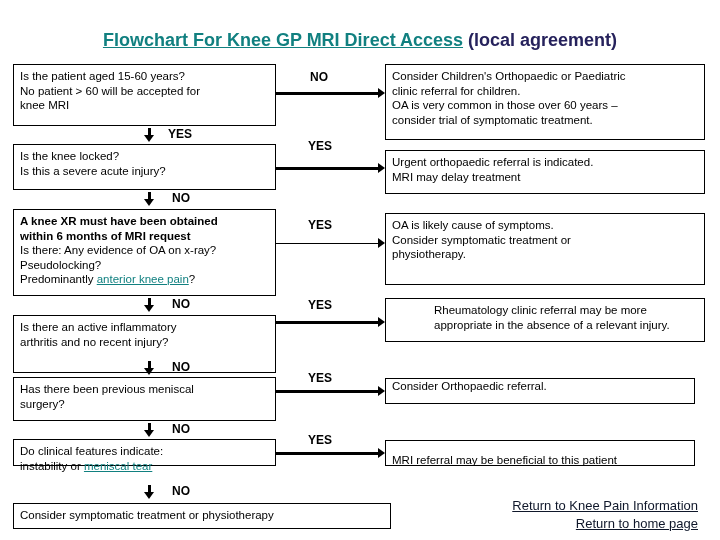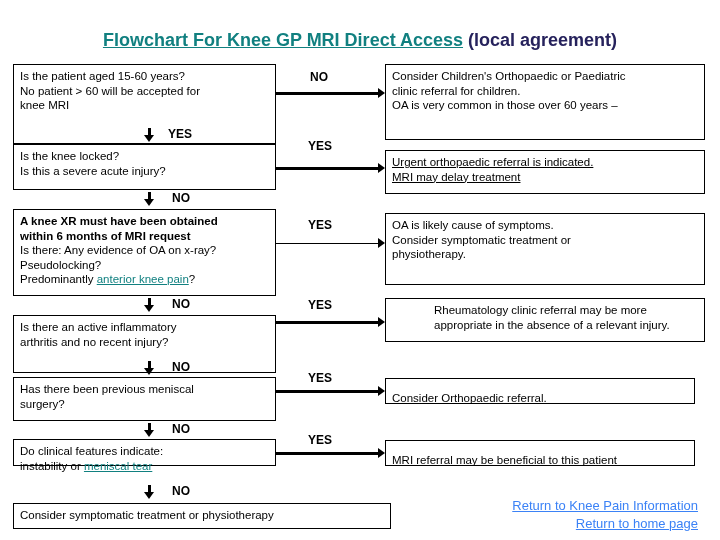--- a/index.html
+++ b/index.html
@@ -98,33 +98,33 @@
   
   .footer-links {
     position: absolute;
     right: 22px;
     top: 497px;
     text-align: right;
     font-size: 13px;
     line-height: 18px;
   }
   .footer-links a {
-    color: #3b82f6;
+    color: #0f172a;
     text-decoration: underline;
     display: block;
   }
 </style>
 </head>
 <body>
 
 <div id="page">
 
   <div class="title-wrap"><a href="#" class="title-link">Flowchart For Knee GP MRI Direct Access</a><span class="title-tail"> (local agreement)</span></div>
 
-  <div class="box" style="left:13px; top:64px; width:263px; height:80px;">
+  <div class="box" style="left:13px; top:64px; width:263px; height:62px;">
     <span class="ln">Is the patient aged 15-60 years?</span>
     <span class="ln">No patient &gt; 60 will be accepted for</span>
     <span class="ln">knee MRI</span>
   </div>
 
   <div class="box" style="left:13px; top:144px; width:263px; height:46px;">
     <span class="ln">Is the knee locked?</span>
     <span class="ln">Is this a severe acute injury?</span>
   </div>
 
@@ -152,39 +152,40 @@
   </div>
 
   <div class="box" style="left:13px; top:503px; width:378px; height:26px; padding-top:4px;">
     <span class="ln">Consider symptomatic treatment or physiotherapy</span>
   </div>
 
   <div class="box" style="left:385px; top:64px; width:320px; height:76px;">
     <span class="ln">Consider Children's Orthopaedic or Paediatric</span>
     <span class="ln">clinic referral for children.</span>
     <span class="ln">OA is very common in those over 60 years –</span>
-  </div>
-
-  <div class="box" style="left:385px; top:150px; width:320px; height:44px;text-decoration:underline;">
+    <span class="ln">consider trial of symptomatic treatment.</span>
+  </div>
+
+  <div class="box" style="left:385px; top:150px; width:320px; height:44px;">
     <span class="ln">Urgent orthopaedic referral is indicated.</span>
     <span class="ln">MRI may delay treatment</span>
   </div>
 
   <div class="box" style="left:385px; top:213px; width:320px; height:72px;">
     <span class="ln">OA is likely cause of symptoms.</span>
     <span class="ln">Consider symptomatic treatment or</span>
     <span class="ln">physiotherapy.</span>
   </div>
 
   <div class="box" style="left:385px; top:298px; width:320px; height:44px;padding-left:48px;">
     <span class="ln">Rheumatology clinic referral may be more</span>
     <span class="ln">appropriate in the absence of a relevant injury.</span>
   </div>
 
-  <div class="box" style="left:385px; top:378px; width:310px; height:26px; padding-top:12px;">
+  <div class="box" style="left:385px; top:378px; width:310px; height:26px; padding-top:0;">
     <span class="ln">Consider Orthopaedic referral.</span>
   </div>
 
   <div class="box" style="left:385px; top:440px; width:310px; height:26px; padding-top:12px;">
     <span class="ln">MRI referral may be beneficial to this patient</span>
   </div>
 
   <div class="hline" style="left:276px; top:92px; width:102px;"></div>
   <div class="arrowhead-right" style="left:378px; top:88px;"></div>
 

